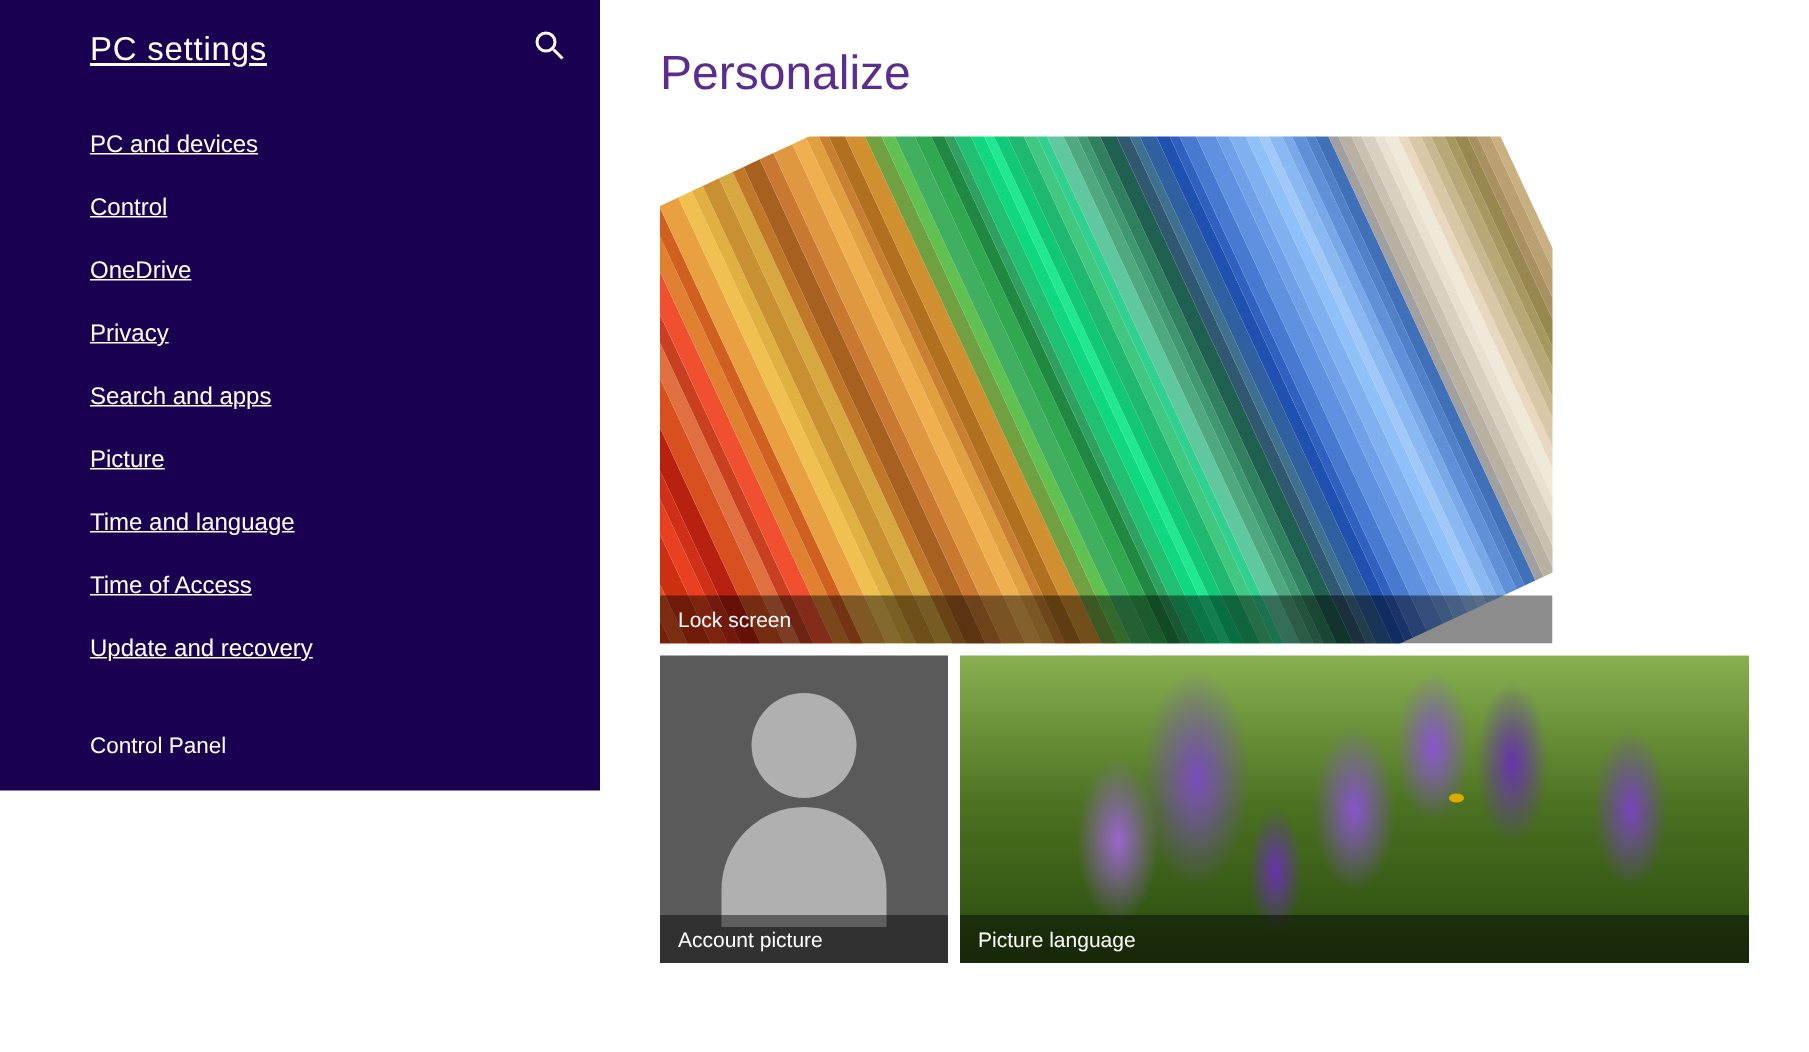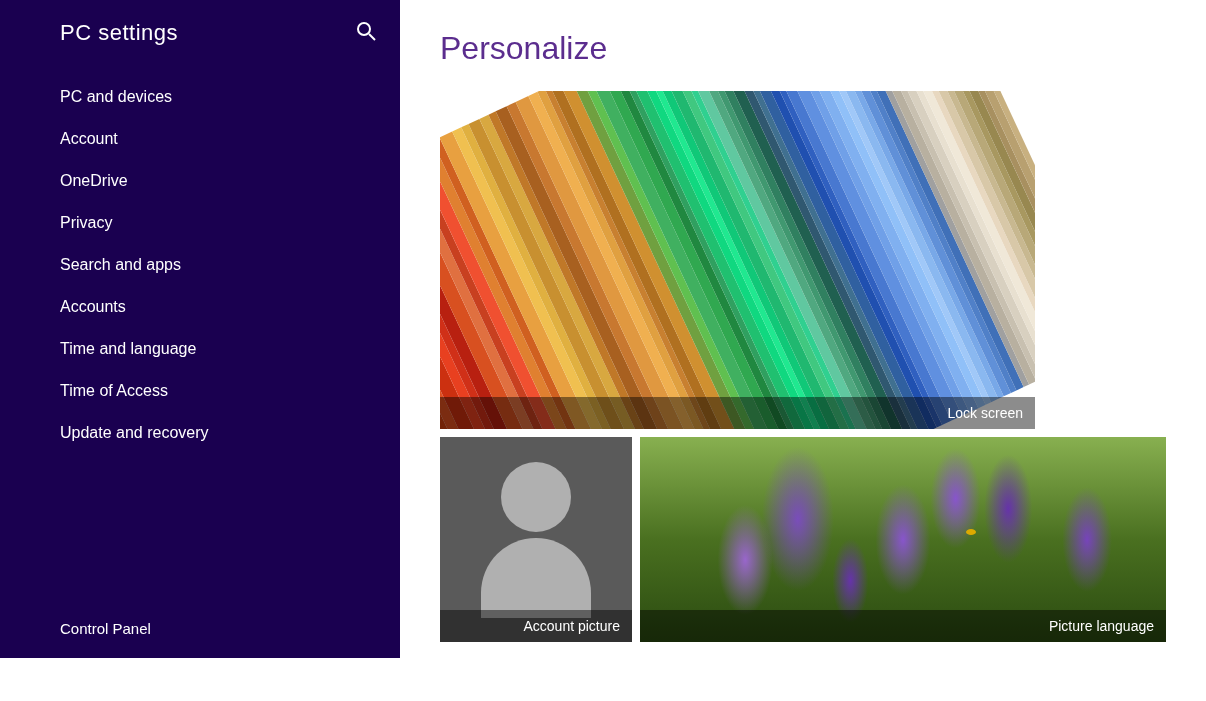--- a/index.html
+++ b/index.html
@@ -6,22 +6,23 @@
     body { width: 1206px; height: 701px; display: flex; font-family: 'Segoe UI', sans-serif; overflow: hidden; }
 
     
     #sidebar {
       width: 400px;
       min-width: 400px;
       background-color: #1a0050;
       color: white;
       display: flex;
       flex-direction: column;
-      height: 658px;
-      position: relative;
+      height: 527px;
+      position: relative;
+      text-decoration: underline;
     }
 
     #sidebar-header {
       display: flex;
       align-items: center;
       justify-content: space-between;
       padding: 20px 24px 10px 60px;
       margin-bottom: 20px;
     }
 
@@ -118,21 +119,20 @@
     .tile-label {
       position: absolute;
       bottom: 0;
       left: 0;
       right: 0;
       background: rgba(0,0,0,0.45);
       color: white;
       font-size: 14px;
       font-weight: 400;
       padding: 8px 12px;
-      text-align: right;
     }
 
     #bottom-tiles {
       display: flex;
       gap: 8px;
     }
 
     #account-picture-tile {
       width: 192px;
       height: 205px;
@@ -217,25 +217,25 @@
     <span id="sidebar-title">PC settings</span>
     <button id="search-icon-btn">
       <svg width="20" height="20" viewBox="0 0 20 20" fill="white">
         <circle cx="8" cy="8" r="6" stroke="white" stroke-width="2" fill="none"></circle>
         <line x1="13" y1="13" x2="19" y2="19" stroke="white" stroke-width="2"></line>
       </svg>
     </button>
   </div>
   <nav id="nav-list">
       <div class="nav-item">PC and devices</div>
-      <div class="nav-item">Account</div>
+      <div class="nav-item">Control</div>
       <div class="nav-item">OneDrive</div>
       <div class="nav-item">Privacy</div>
       <div class="nav-item">Search and apps</div>
-      <div class="nav-item">Accounts</div>
+      <div class="nav-item">Picture</div>
       <div class="nav-item">Time and language</div>
       <div class="nav-item">Time of Access</div>
       <div class="nav-item">Update and recovery</div>
     </nav>
   <div id="sidebar-bottom">
     <span id="control-panel-link">Control Panel</span>
   </div>
 </div>
 
 <div id="main">

